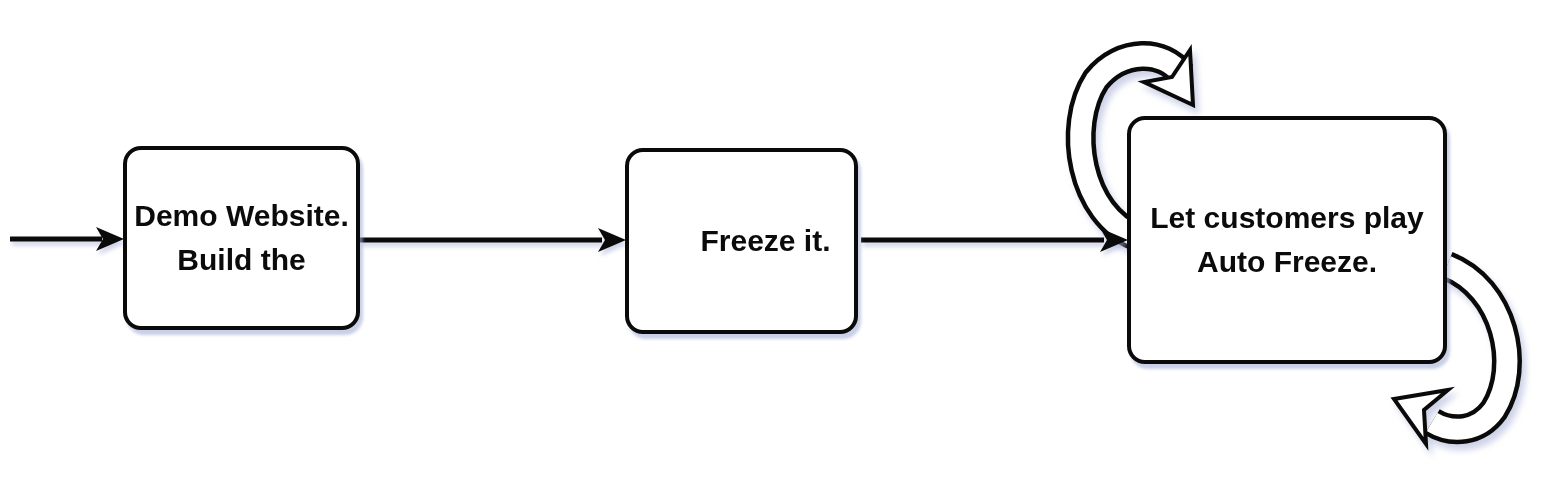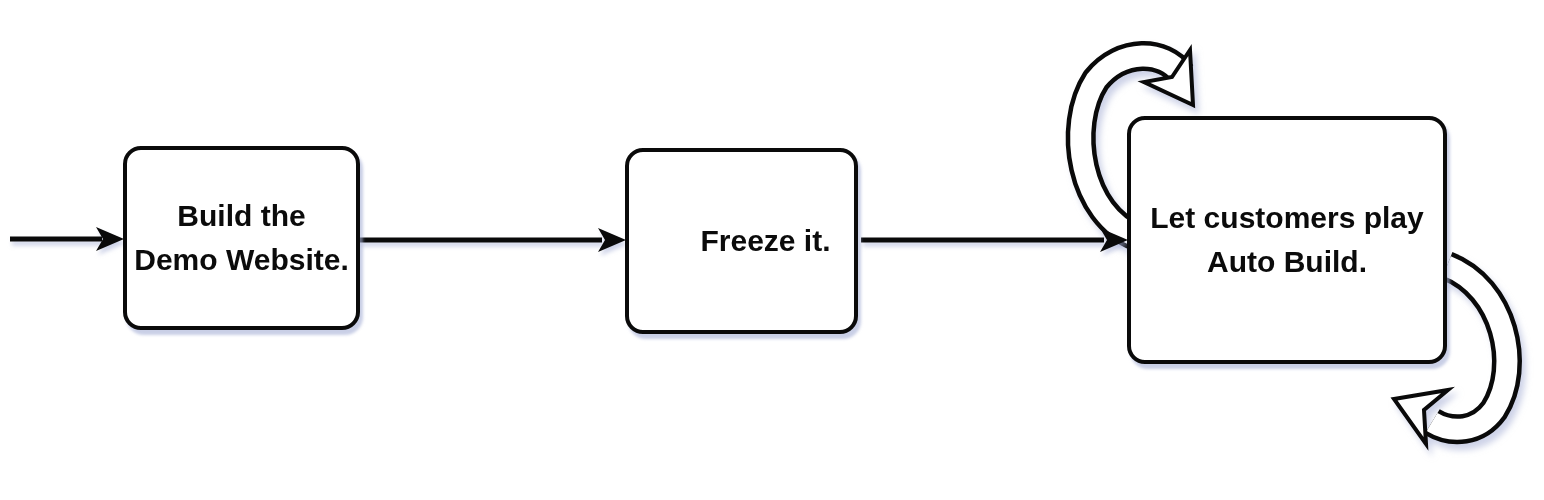--- a/index.html
+++ b/index.html
@@ -81,26 +81,26 @@
         <polygon points="626,240 598,228 605,240 598,252" fill="#0a0a0a"></polygon>
       </g>
       <g>
         <line x1="861" y1="240" x2="1104" y2="240" stroke="#0a0a0a" stroke-width="5"></line>
         <polygon points="1128,240 1100,228 1107,240 1100,252" fill="#0a0a0a"></polygon>
       </g>
     </g>
   </svg>
 
   <div class="node node-build">
+    <div class="line">Demo Website.</div>
     <div class="line">Build the</div>
-    <div class="line">Demo Website.</div>
   </div>
 
   <div class="node node-freeze">
     <div class="line">Freeze it.</div>
   </div>
 
   <div class="node node-play">
     <div class="line">Let customers play</div>
-    <div class="line">Auto Build.</div>
+    <div class="line">Auto Freeze.</div>
   </div>
 
 </div>
 
 </body></html>

